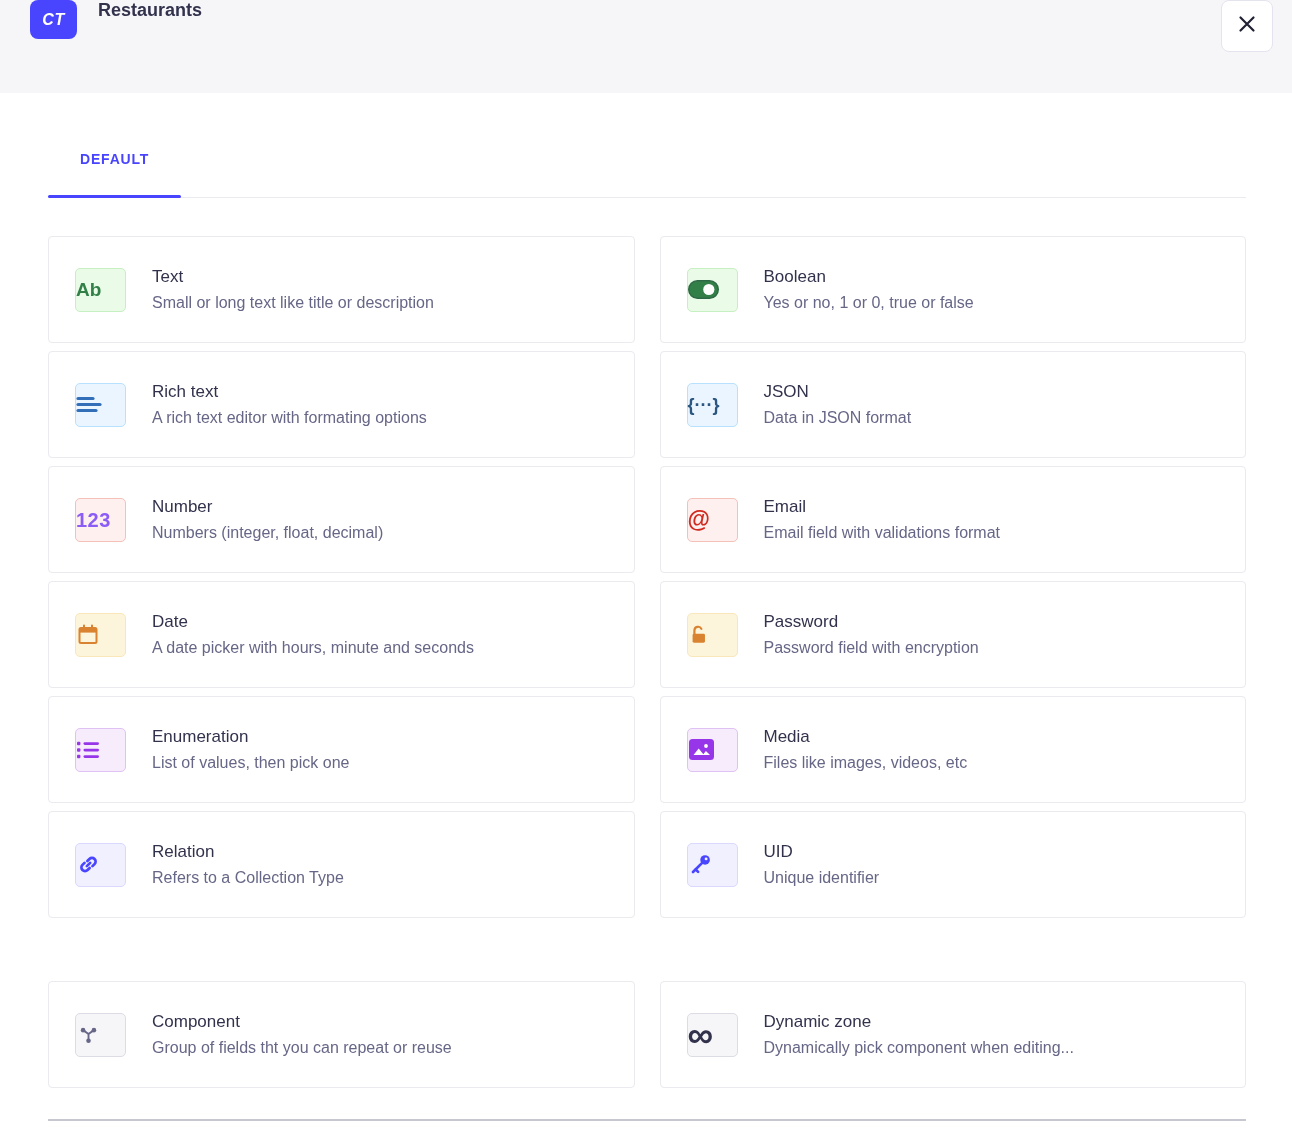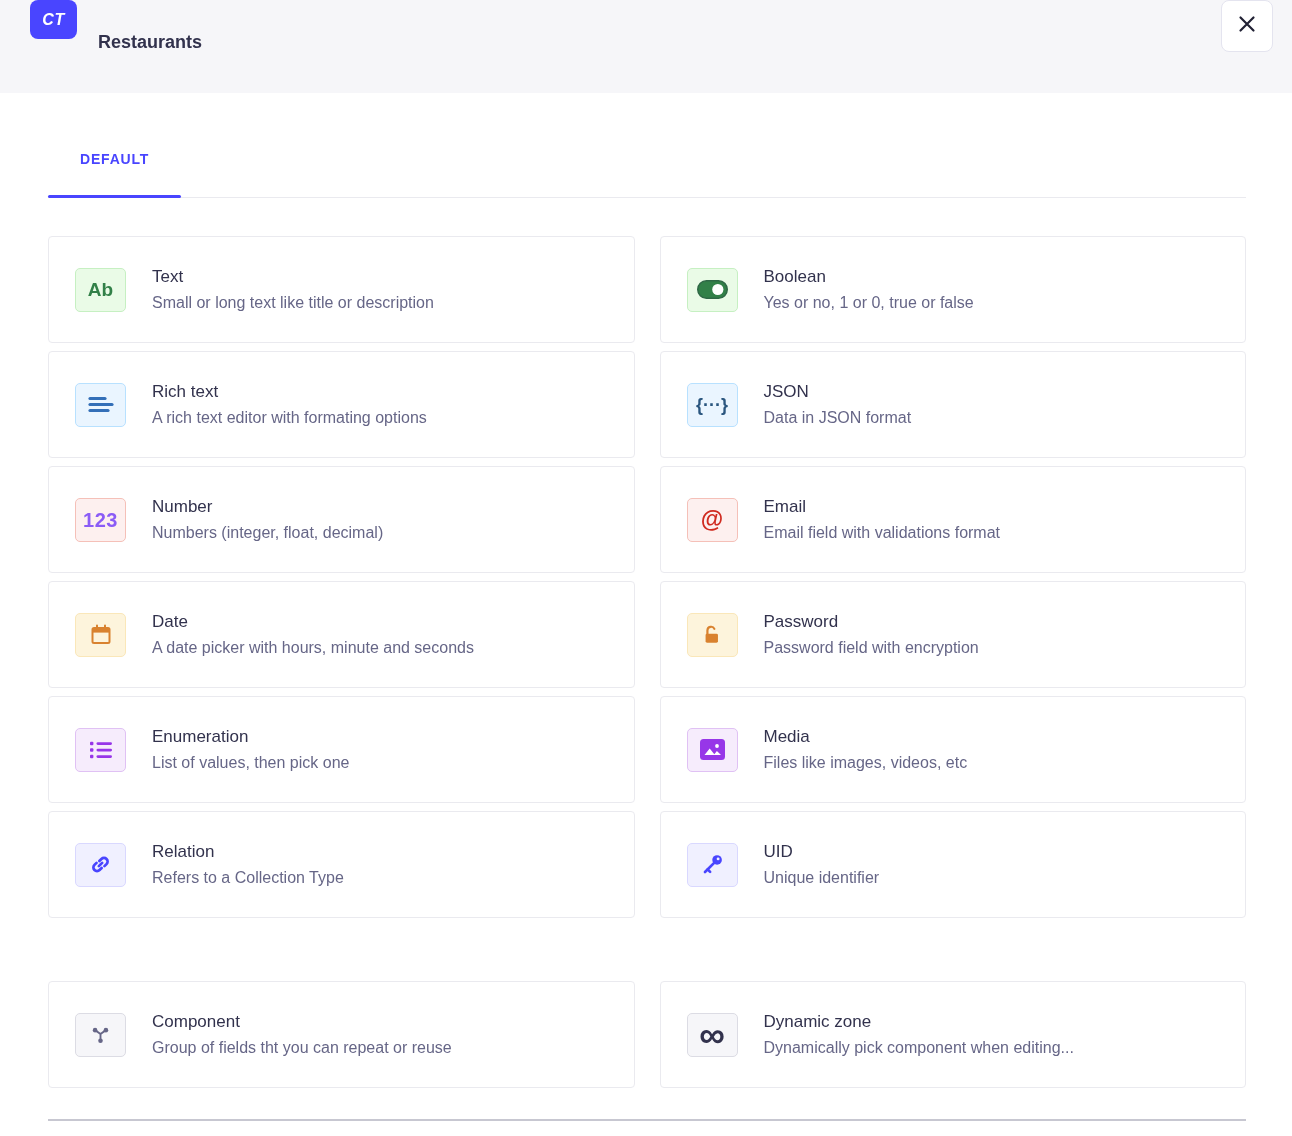--- a/index.html
+++ b/index.html
@@ -28,21 +28,20 @@
     font-style: italic;
     display: flex; align-items: center; justify-content: center;
     letter-spacing: 0.5px;
   }
   .modal-title {
     margin-left: 21px;
     font-size: 18px;
     font-weight: 700;
     color: #32324d;
     flex: 1;
-    margin-top: 32px;
   }
   .close-btn {
     width: 52px; height: 52px;
     background: #ffffff;
     border: 1px solid #e4e4ef;
     border-radius: 8px;
     display: flex; align-items: center; justify-content: center;
     cursor: pointer;
   }
 
@@ -99,21 +98,21 @@
     border-radius: 4px;
     display: flex;
     align-items: center;
     padding-left: 26px;
     cursor: pointer;
   }
   .icon-box {
     width: 51px; height: 44px;
     border-radius: 5px;
     border: 1px solid transparent;
-    display: flex; align-items: center; justify-content: center;
+    display: flex; align-items: center; justify-content: flex-start;
     flex-shrink: 0;
   }
   .icon-box.green   { background: #eafbe7; border-color: #c6f0c2; }
   .icon-box.blue    { background: #eaf5ff; border-color: #b8e1ff; }
   .icon-box.red     { background: #fdf0ef; border-color: #f5c0b8; }
   .icon-box.yellow  { background: #fdf4dc; border-color: #fae7b9; }
   .icon-box.purple  { background: #f6ecfc; border-color: #e0c1f4; }
   .icon-box.indigo  { background: #f0f0ff; border-color: #d9d8ff; }
   .icon-box.neutral { background: #f6f6f9; border-color: #dcdce4; }
 

